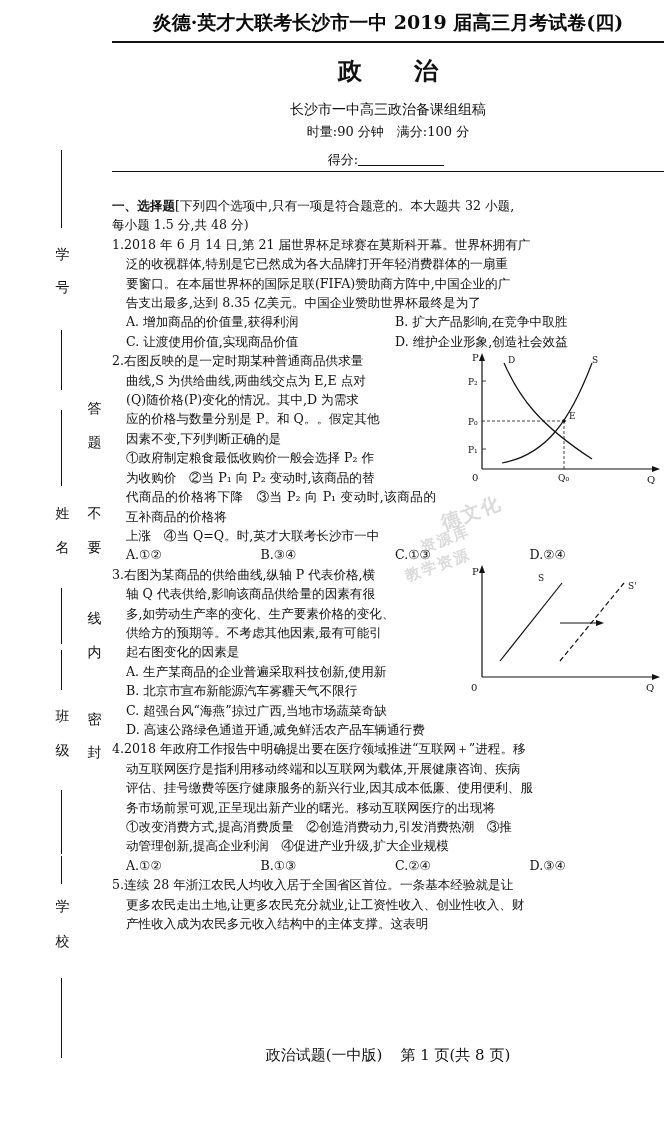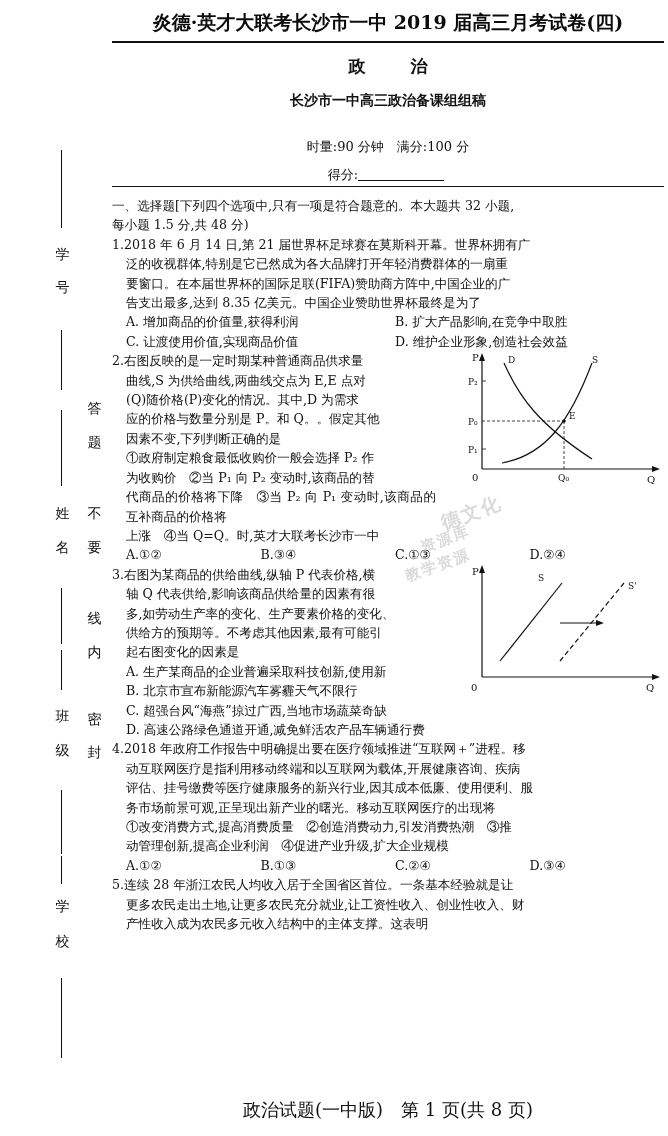--- a/index.html
+++ b/index.html
@@ -64,33 +64,33 @@
     font-family: "DejaVu Serif", "Liberation Serif", serif;
     white-space: nowrap;
   }
   .rule {
     margin: 5px auto 0 auto;
     width: 552px;
     border-top: 2px solid #111;
   }
   .subject {
     margin-top: 12px;
-    font-size: 17px;
+    font-size: 24px;
     font-weight: bold;
     letter-spacing: 14px;
     text-indent: 14px;
   }
   .org {
     margin-top: 14px;
     font-size: 14px;
-    font-weight: bold;
+    font-weight: normal;
     color: #111;
   }
   .timing {
-    margin-top: 28px;
+    margin-top: 4px;
     font-size: 13px;
   }
   .score-line {
     margin-top: 10px;
     font-size: 13px;
     padding-right: 4px;
   }
   .score-blank {
     display: inline-block;
     width: 86px;
@@ -107,21 +107,21 @@
   
   .content {
     position: absolute;
     left: 112px;
     top: 196px;
     width: 552px;
     font-size: 12.6px;
     line-height: 19.4px;
   }
   .sec-head {
-    font-weight: normal;
+    font-weight: bold;
   }
   .p {
     margin: 0;
     text-align: justify;
   }
   .hang {
     padding-left: 14px;
     text-indent: -14px;
   }
   .sub-indent {
@@ -155,24 +155,24 @@
     pointer-events: none;
   }
   .wm1 { left: 440px; top: 500px; font-size: 19px; letter-spacing: 2px; }
   .wm2 { left: 420px; top: 530px; font-size: 15px; letter-spacing: 2px; }
   .wm3 { left: 404px; top: 556px; font-size: 15px; letter-spacing: 2px; }
 
   
   .footer {
     position: absolute;
     left: 112px;
-    top: 1098px;
+    top: 1046px;
     width: 552px;
     text-align: center;
-    font-size: 18px;
+    font-size: 15px;
   }
   .footer .sep { display: inline-block; width: 18px; }
 </style>
 </head>
 <body>
 
 <div class="page">
 
   <div class="left-margin">
     <div class="vtext" style="left:54px; top:236px;">学　号</div>

